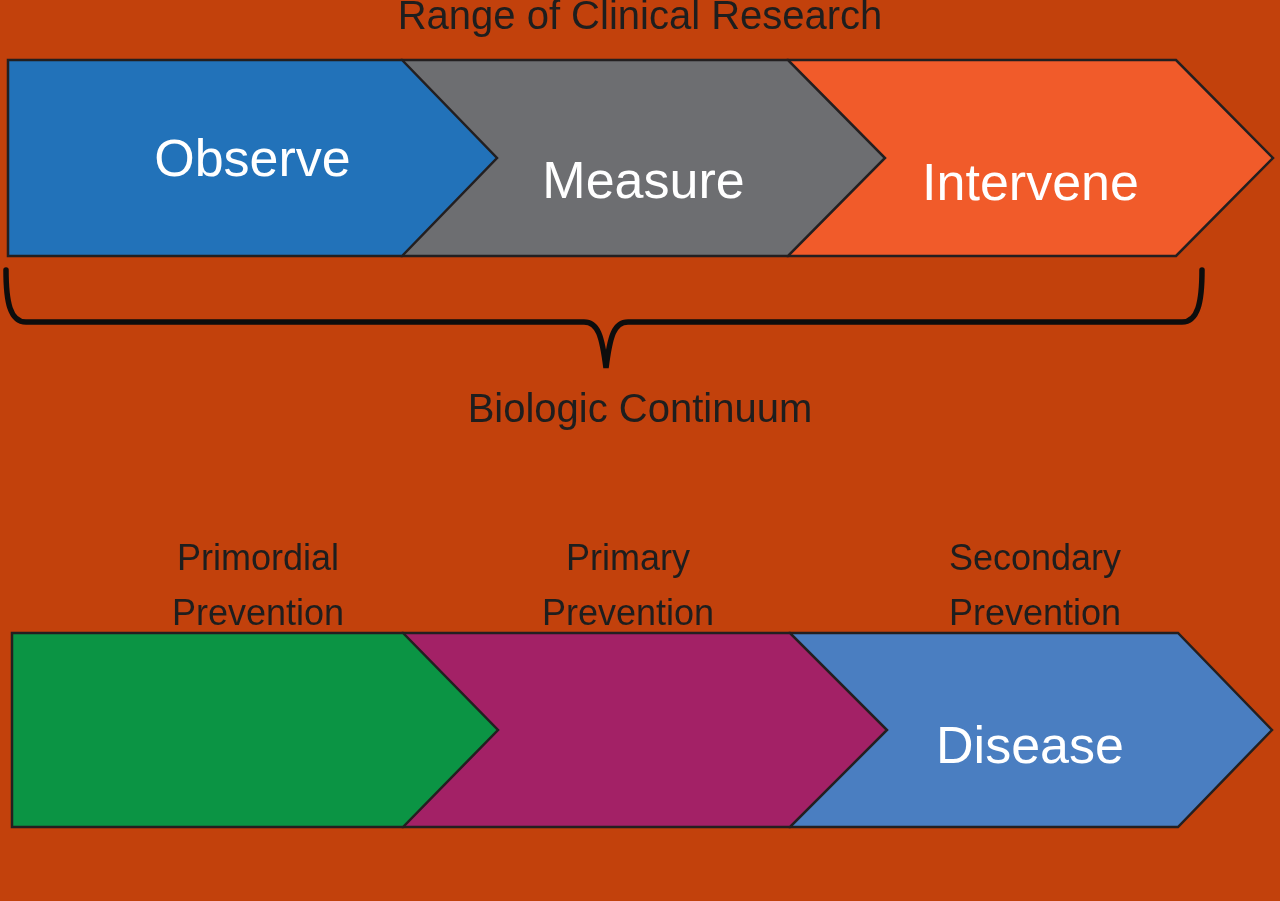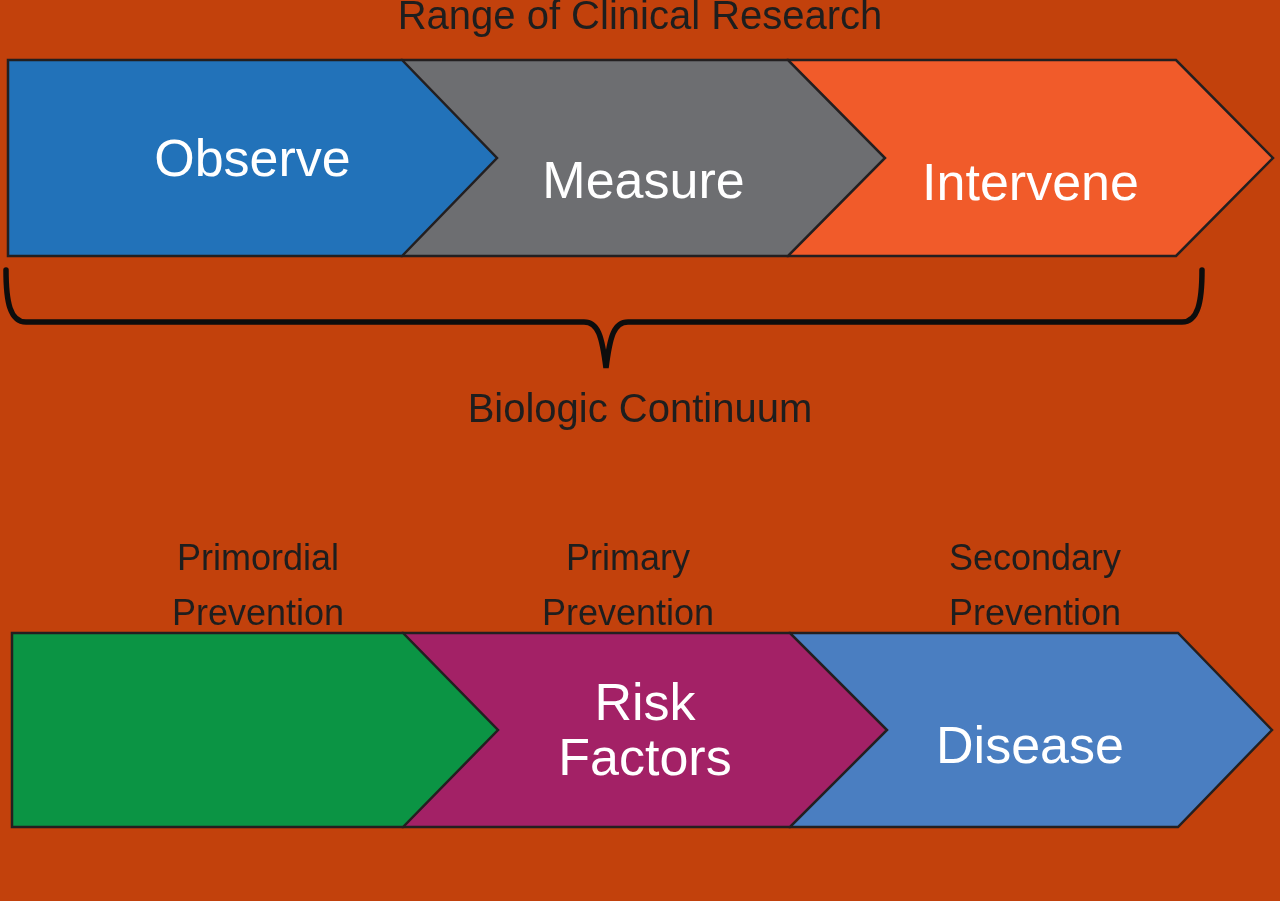--- a/index.html
+++ b/index.html
@@ -92,18 +92,16 @@
 
   <div class="title-text" style="top: 386px;">Biologic Continuum</div>
 
   <div class="prevention-label" style="left: 78px;">Primordial
 Prevention</div>
   <div class="prevention-label" style="left: 448px;">Primary
 Prevention</div>
   <div class="prevention-label" style="left: 855px;">Secondary
 Prevention</div>
 
-  <div class="overlay-label arrow-text" style="left:403px; top:633px; width:484px; height:194px;">Risk
-Factors</div>
   <div class="overlay-label arrow-text" style="left:790px; top:633px; width:480px; height:224px;">Disease</div>
 
 
 </div>
 
 </body></html>

